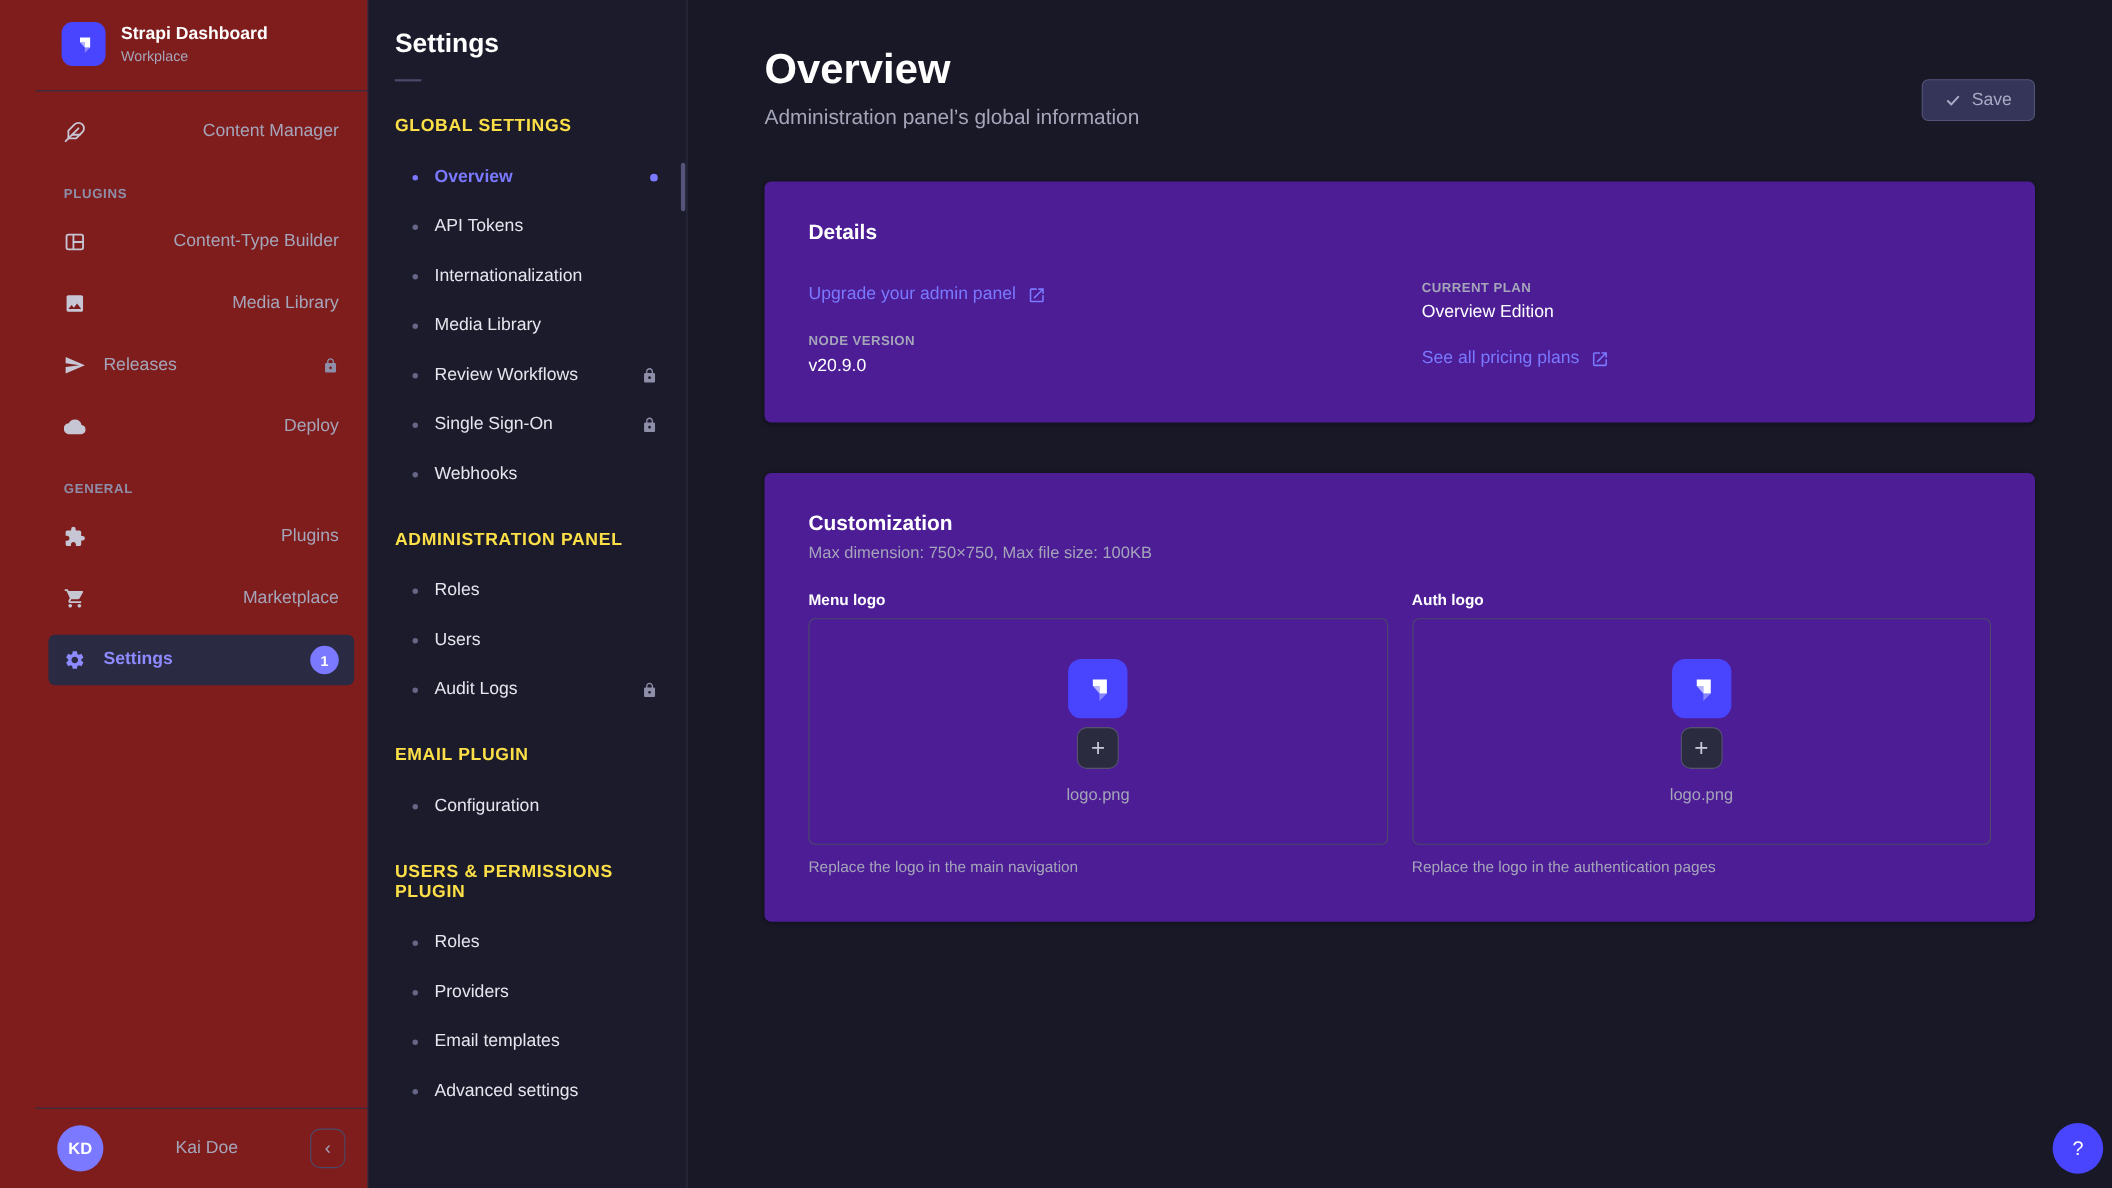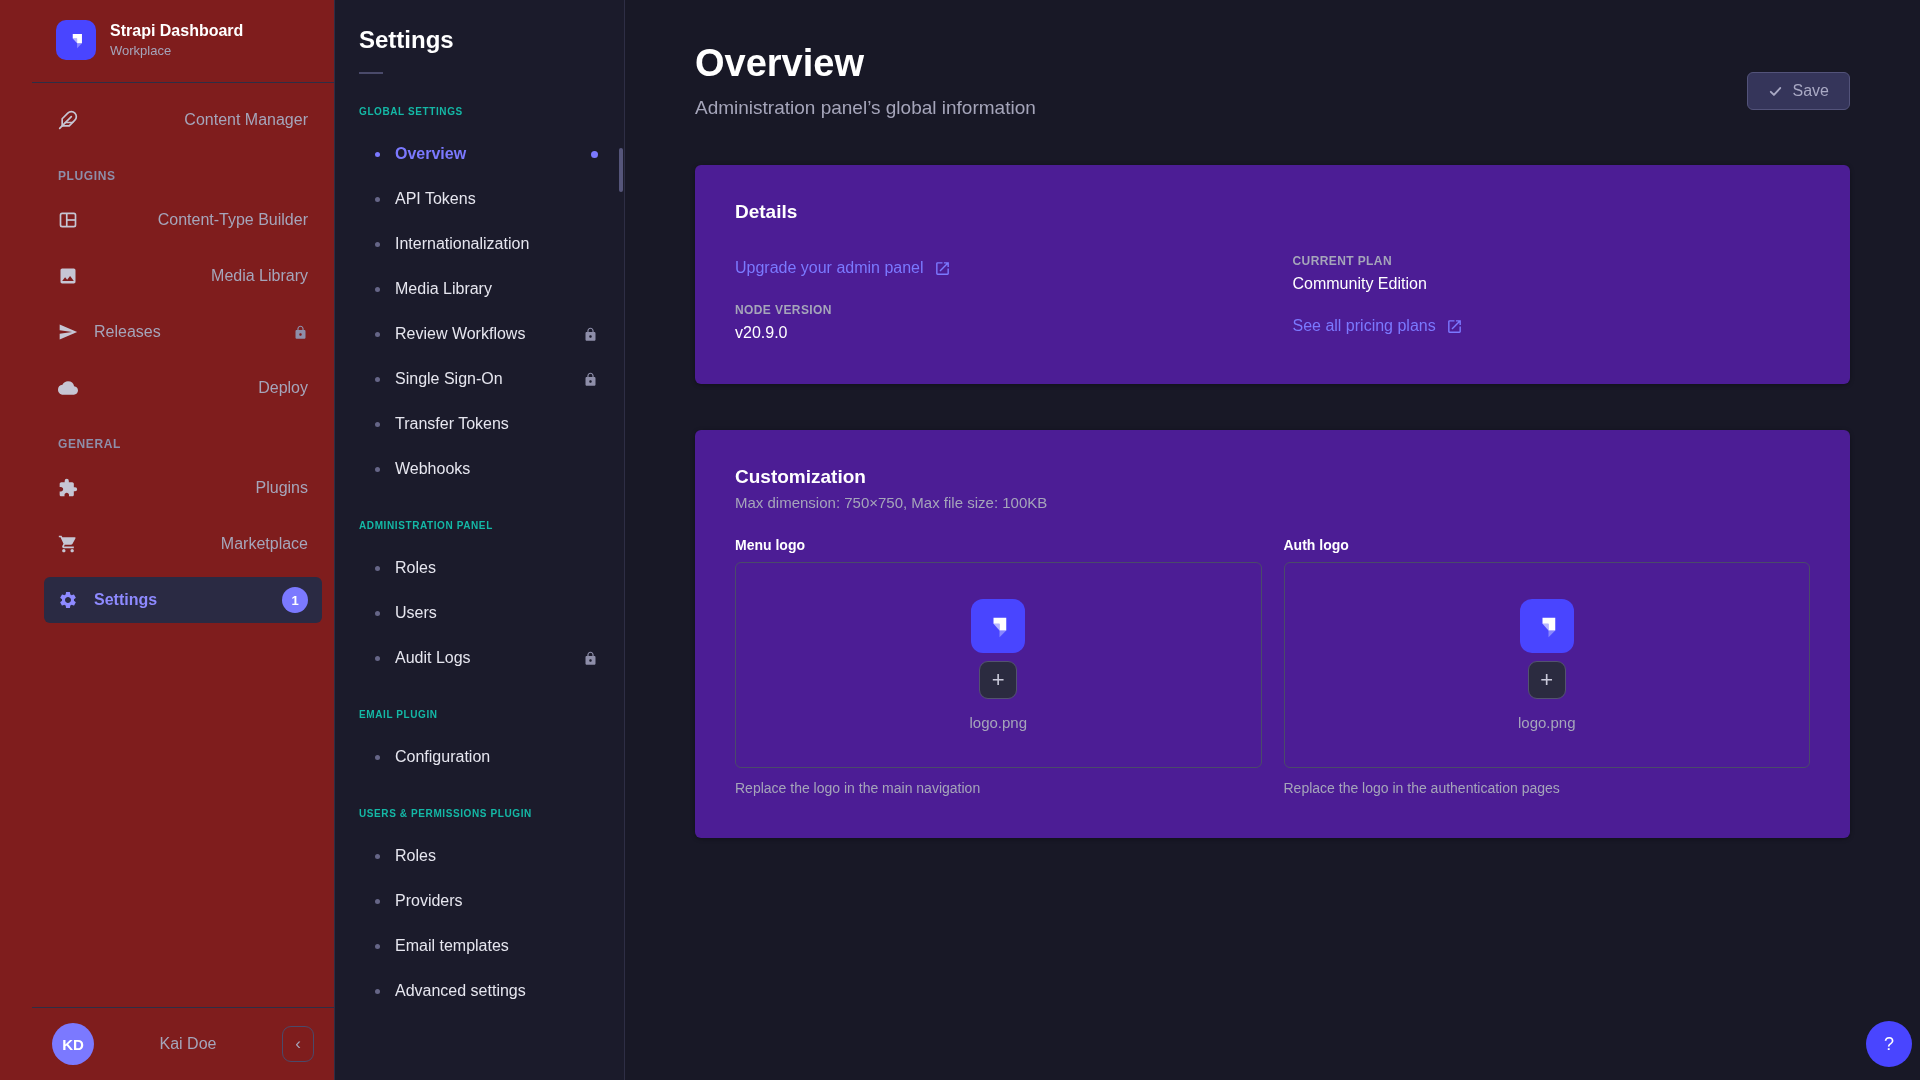--- a/index.html
+++ b/index.html
@@ -69,22 +69,22 @@
   }
 
   
   .subnav {
     width:290px; flex:none; background:#1b1b2b;
     border-right:1px solid #2e2e45; padding-top:26px; position:relative;
   }
   .subnav-title { font-size:24px; font-weight:700; color:#fff; padding:0 24px; }
   .subnav-divider { width:24px; height:2px; background:#4a4a6a; margin:18px 0 0 24px; }
   .subnav-section-label {
-    font-size:10px; font-weight:700; letter-spacing:.6px;
-    color:#14b8a6; padding:0 24px; margin:30px 0 16px;
+    font-size:16px; font-weight:700; letter-spacing:.6px;
+    color:#fde047; padding:0 24px; margin:30px 0 16px;
   }
   .subnav-section-label.first { margin-top:32px; }
   .subnav-item {
     display:flex; align-items:center; height:42px; margin-bottom:3px;
     padding:0 26px 0 40px; font-size:16px; color:#e6e6ef; cursor:pointer;
   }
   .bullet { width:5px; height:5px; border-radius:50%; background:#666687; margin-right:15px; flex:none; }
   .subnav-item.active { color:#7b79ff; font-weight:700; }
   .subnav-item.active .bullet { background:#7b79ff; }
   .notif-dot { width:7px; height:7px; border-radius:50%; background:#7b79ff; margin-left:auto; }
@@ -342,24 +342,20 @@
         </span>
     </div>
     <div class="subnav-item">
       <span class="bullet"></span>
       <span>Single Sign-On</span>
       <span class="sub-lock">
           <svg>
             <use href="#i-lock"></use>
           </svg>
         </span>
-    </div>
-    <div class="subnav-item">
-      <span class="bullet"></span>
-      <span>Transfer Tokens</span>
     </div>
     <div class="subnav-item">
       <span class="bullet"></span>
       <span>Webhooks</span>
     </div>
 
     <div class="subnav-section-label">ADMINISTRATION PANEL</div>
     <div class="subnav-item">
       <span class="bullet"></span>
       <span>Roles</span>
@@ -435,21 +431,21 @@
                 </span>
             </a>
           </div>
           <div class="node-block">
             <div class="field-label">NODE VERSION</div>
             <div class="field-value">v20.9.0</div>
           </div>
         </div>
         <div class="col-offset">
           <div class="field-label">CURRENT PLAN</div>
-          <div class="field-value">Community Edition</div>
+          <div class="field-value">Overview Edition</div>
           <div class="plan-link-row">
             <a class="ext-link">
               <span>See all pricing plans</span>
               <span style="display:flex">
                   <svg style="width:17px;height:17px">
                     <use href="#i-ext"></use>
                   </svg>
                 </span>
             </a>
           </div>

